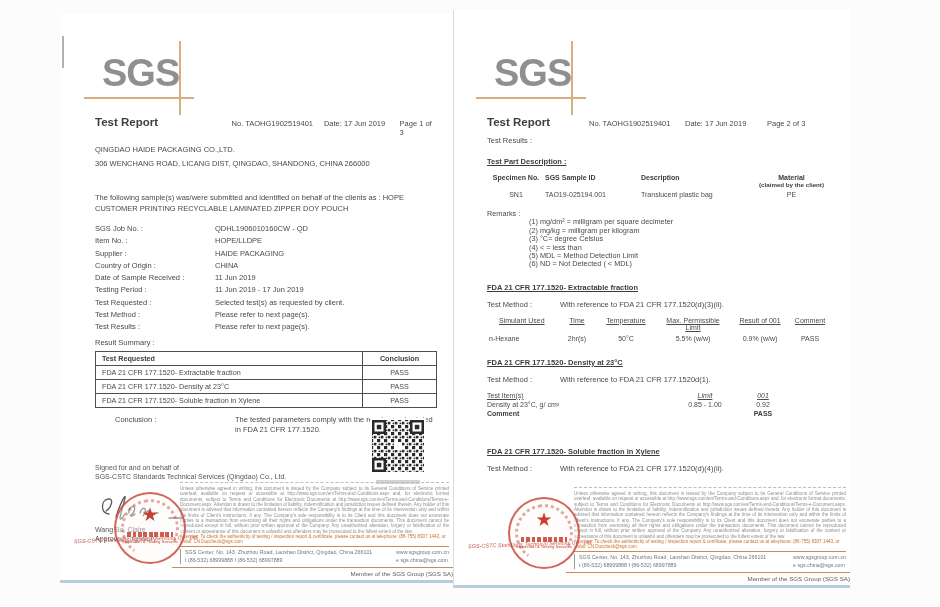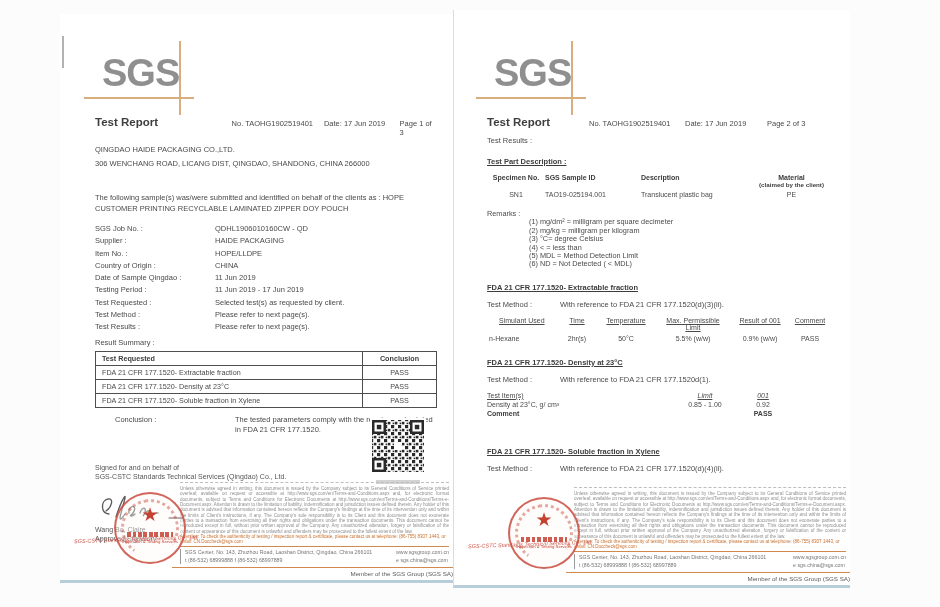--- a/index.html
+++ b/index.html
@@ -140,33 +140,33 @@
     </div>
 
     <div class="sample-stmt">The following sample(s) was/were submitted and identified on behalf of the clients as : HOPE CUSTOMER PRINTING RECYCLABLE LAMINATED ZIPPER DOY POUCH</div>
 
     <div class="kv-list">
       <div class="kv">
           <span class="kv-label">SGS Job No. :</span>
           <span>QDHL1906010160CW - QD</span>
         </div>
       <div class="kv">
+          <span class="kv-label">Item No. :</span>
+          <span>HOPE/LLDPE</span>
+        </div>
+      <div class="kv">
           <span class="kv-label">Supplier :</span>
           <span>HAIDE PACKAGING</span>
         </div>
       <div class="kv">
-          <span class="kv-label">Item No. :</span>
-          <span>HOPE/LLDPE</span>
-        </div>
-      <div class="kv">
           <span class="kv-label">Country of Origin :</span>
           <span>CHINA</span>
         </div>
       <div class="kv">
-          <span class="kv-label">Date of Sample Qingdao :</span>
+          <span class="kv-label">Date of Sample Received :</span>
           <span>11 Jun 2019</span>
         </div>
       <div class="kv">
           <span class="kv-label">Testing Period :</span>
           <span>11 Jun 2019 - 17 Jun 2019</span>
         </div>
       <div class="kv">
           <span class="kv-label">Test Requested :</span>
           <span>Selected test(s) as requested by client.</span>
         </div>

